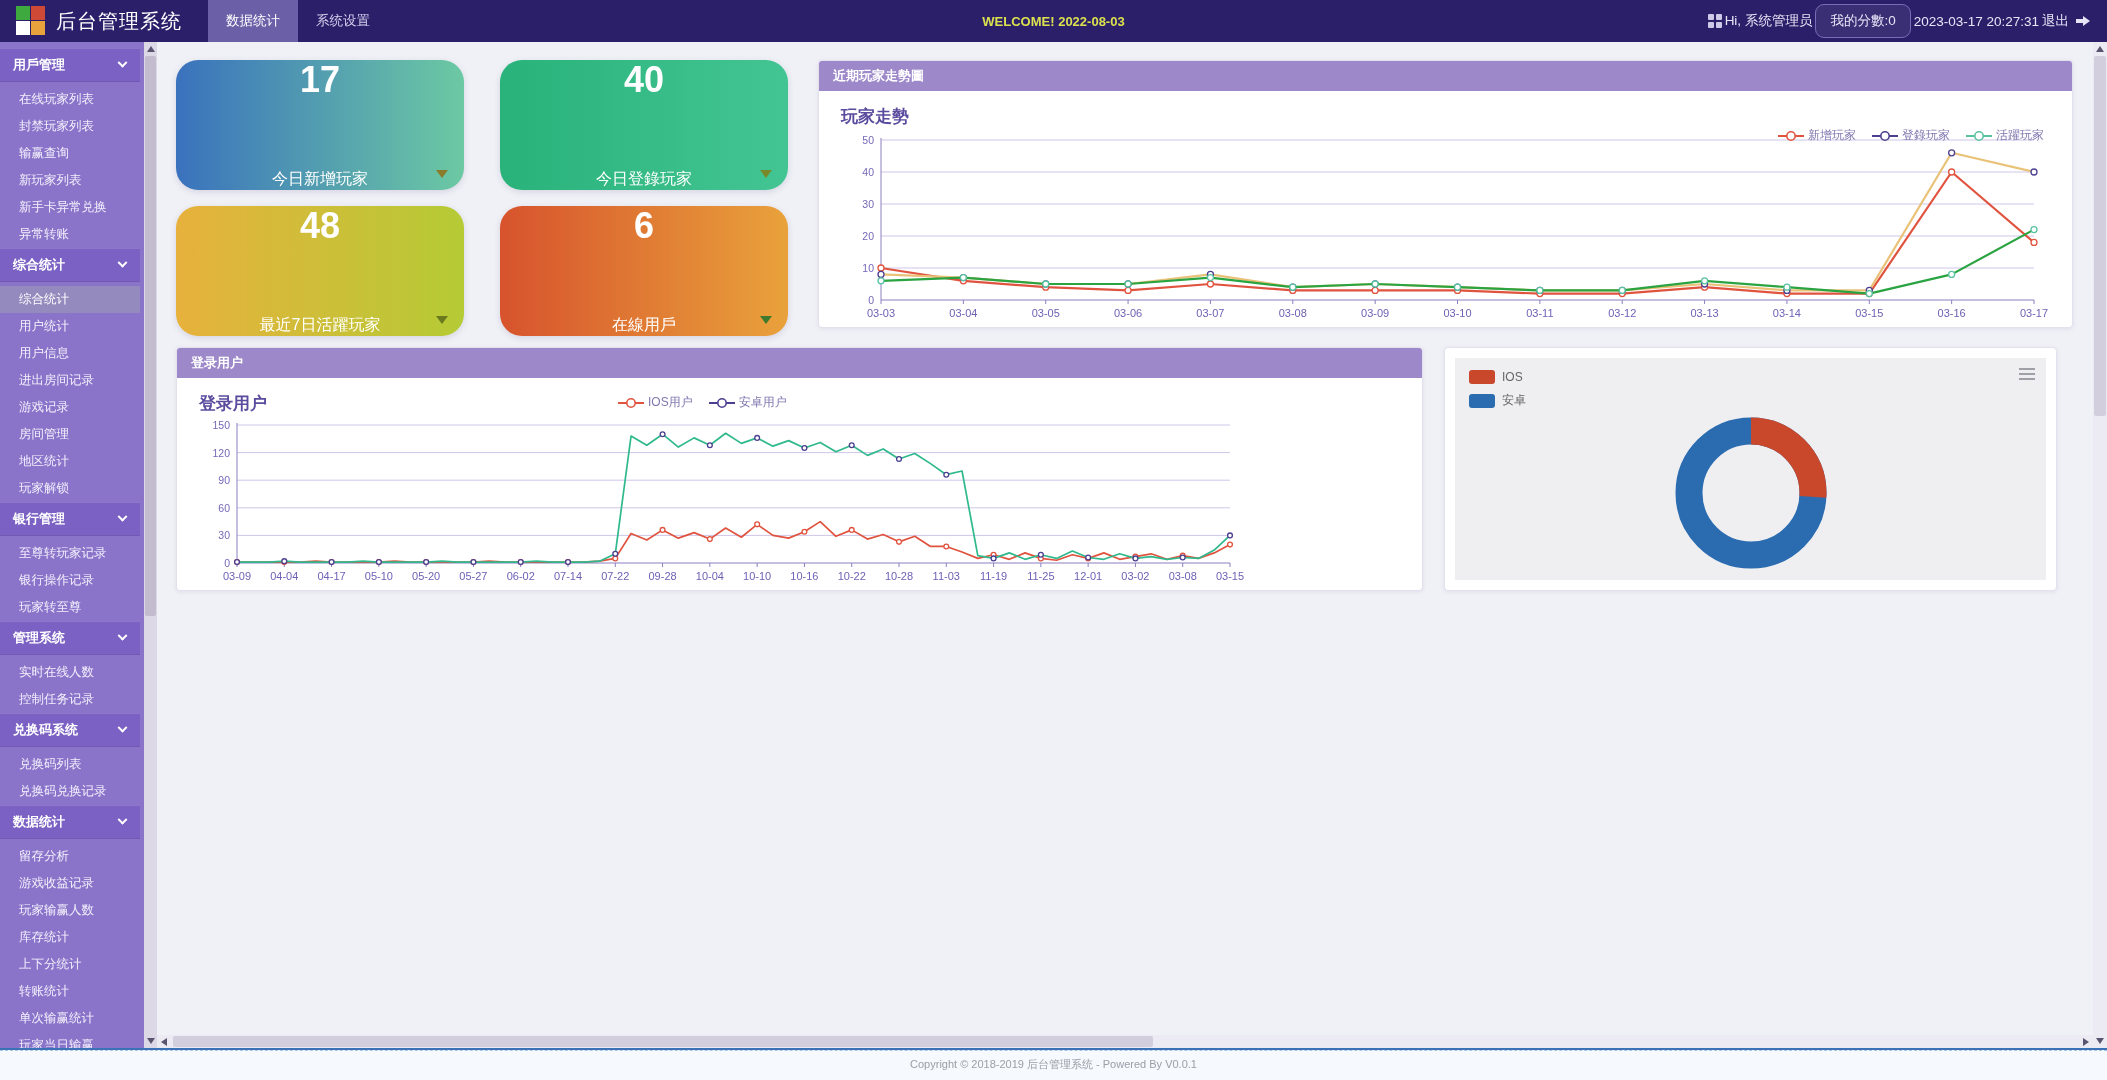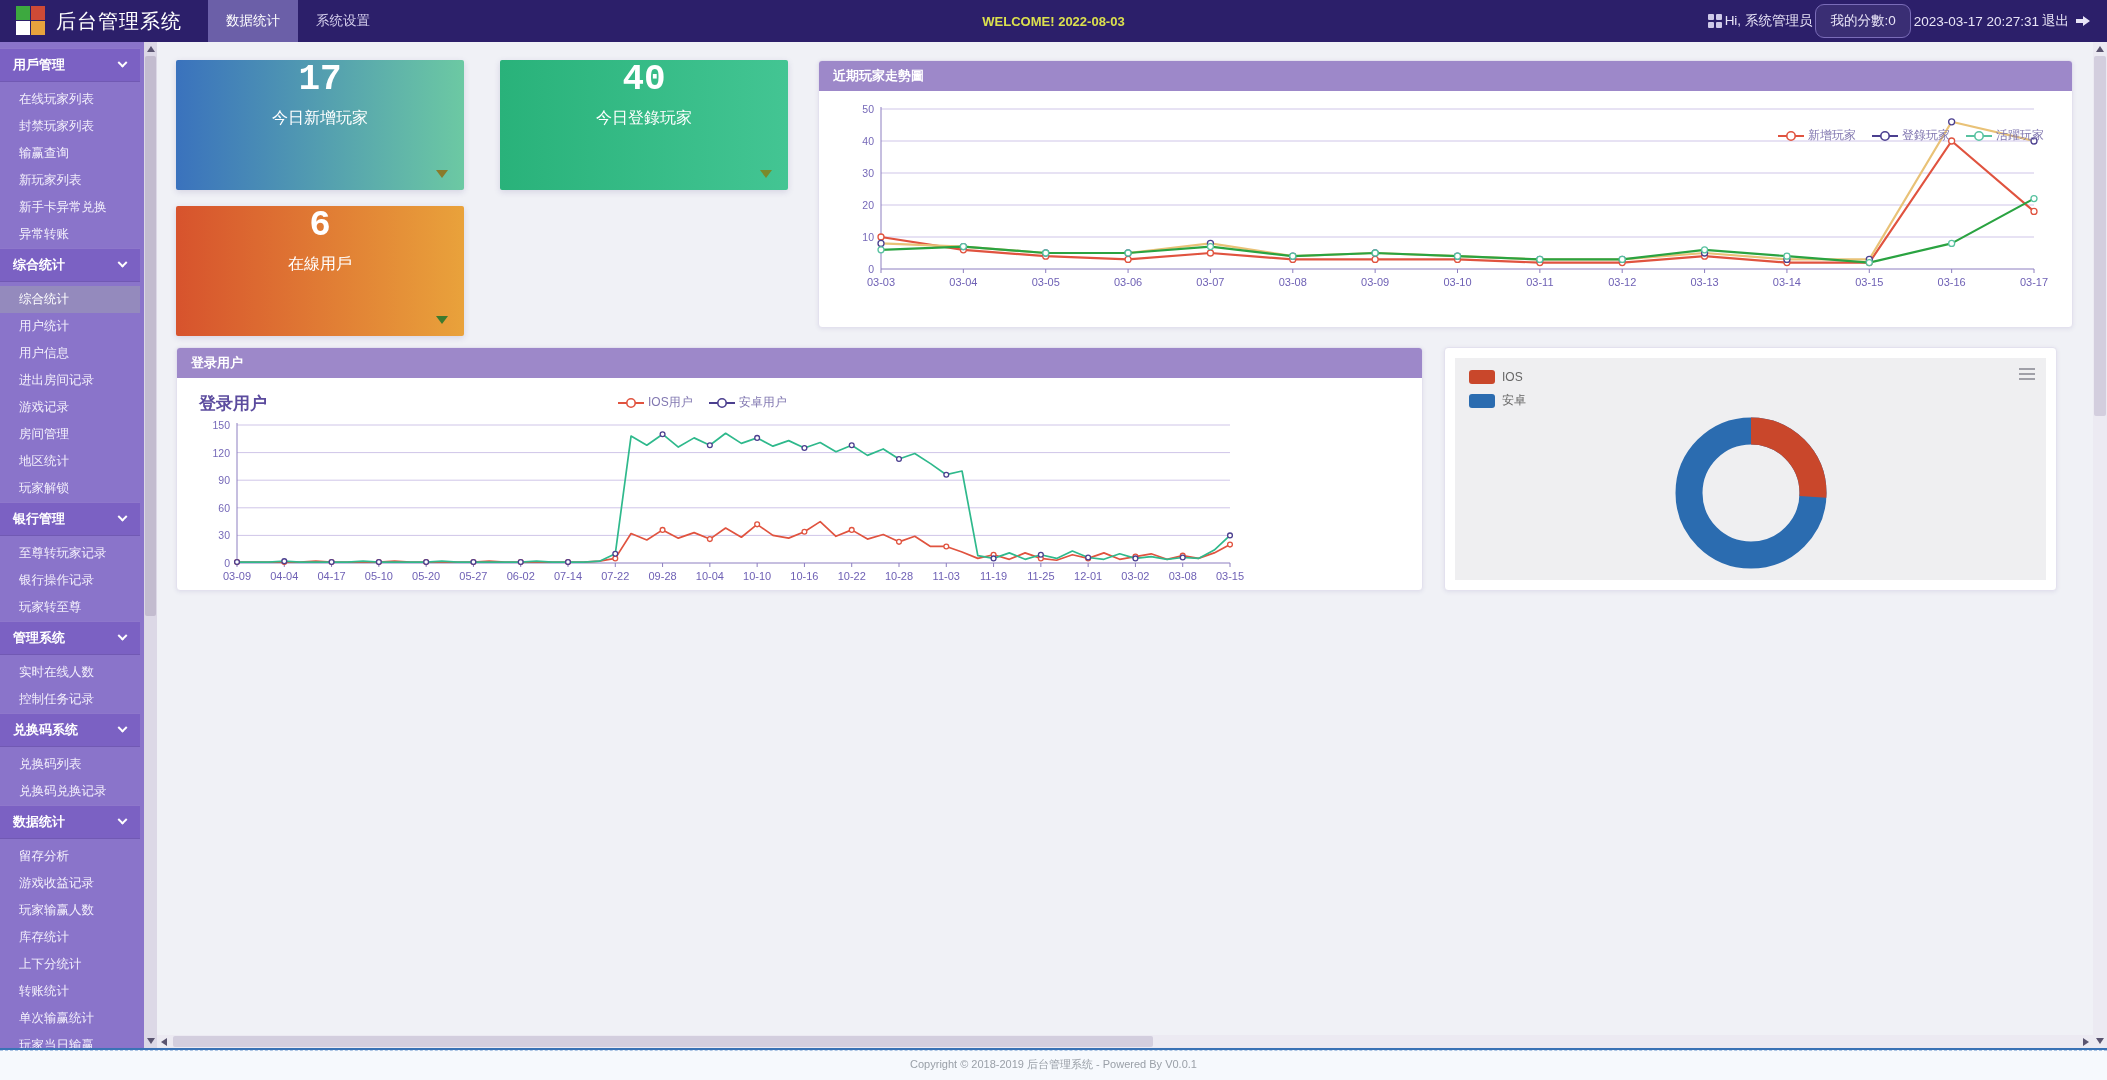--- a/index.html
+++ b/index.html
@@ -31,21 +31,21 @@
   .sb-scroll { position:absolute; right:0; top:0; width:13px; height:100%; background:#dcd8e6; }
   .sb-scroll .thumb { position:absolute; left:1px; width:11px; top:14px; height:560px; background:#c3bccf; border-radius:2px; }
   .arr { position:absolute; left:3px; width:0; height:0; border-left:4px solid transparent; border-right:4px solid transparent; cursor:pointer; }
   .arr.up { top:4px; border-bottom:6px solid #5a5470; }
   .arr.down { bottom:4px; border-top:6px solid #5a5470; }
 
   
   .main { position:absolute; left:157px; top:42px; width:1936px; height:1006px; background:#f0f1f6; }
 
   .cards { position:absolute; left:19px; top:18px; display:grid; grid-template-columns:288px 288px; grid-template-rows:130px 130px; column-gap:36px; row-gap:16px; }
-  .card { border-radius:2px; position:relative; color:#fff; display:flex; flex-direction:column; align-items:center; justify-content:flex-start; box-shadow:0 2px 6px rgba(60,50,120,.15);font-family:Liberation Mono, monospace; }
+  .card { border-radius:22px; position:relative; color:#fff; display:flex; flex-direction:column; align-items:center; justify-content:space-between; box-shadow:0 2px 6px rgba(60,50,120,.15); }
   .card .num { font-size:36px; font-weight:bold; line-height:1.1; }
   .card .lbl { font-size:16px; margin-top:8px; }
   .card .caret { position:absolute; right:16px; bottom:12px; width:0; height:0; border-left:6px solid transparent; border-right:6px solid transparent; cursor:pointer; }
 
   .panel { position:absolute; background:#fff; border:1px solid #e3e1ee; border-radius:4px; box-shadow:0 1px 4px rgba(80,70,140,.10); }
   .panel-head { height:30px; line-height:30px; background:#9d88c9; color:#fff; font-size:13px; font-weight:bold; padding:0 14px; border-radius:3px 3px 0 0; }
   .panel-body { position:relative; padding:8px 16px 4px 16px; }
   .chart-title { color:#5b4b9e; font-size:17px; font-weight:bold; margin:6px 0 2px 6px; }
   .legend { position:absolute; top:16px; display:flex; gap:16px; align-items:center; }
   .legend-item { display:flex; align-items:center; gap:4px; color:#8177b0; font-size:12px; cursor:pointer; }
@@ -184,30 +184,36 @@
       <div class="card" style="background: linear-gradient(to right, rgb(58, 114, 189), rgb(108, 201, 163));">
         <div class="num">17</div>
         <div class="lbl">今日新增玩家</div>
         <span class="caret" style="border-top: 8px solid rgb(138, 122, 42);"></span>
       </div>
       <div class="card" style="background: linear-gradient(to right, rgb(41, 178, 122), rgb(67, 197, 147));">
         <div class="num">40</div>
         <div class="lbl">今日登錄玩家</div>
         <span class="caret" style="border-top: 8px solid rgb(122, 138, 42);"></span>
       </div>
+      <div class="card" style="background: linear-gradient(to right, rgb(231, 177, 60), rgb(181, 203, 53));">
+        <div class="num">48</div>
+        <div class="lbl">最近7日活躍玩家</div>
+        <span class="caret" style="border-top: 8px solid rgb(107, 122, 30);"></span>
+      </div>
       <div class="card" style="background: linear-gradient(to right, rgb(215, 83, 45), rgb(233, 162, 59));">
         <div class="num">6</div>
         <div class="lbl">在線用戶</div>
         <span class="caret" style="border-top: 8px solid rgb(62, 122, 46);"></span>
       </div>
     </div>
 
   <section class="panel" id="trendPanel">
     <div class="panel-head">近期玩家走勢圖</div>
     <div class="panel-body">
+      <div class="chart-title">玩家走勢</div>
       <div class="legend" id="trendLegend">
           <span class="legend-item">
             <svg width="26" height="12">
               <line x1="0" y1="6" x2="26" y2="6" stroke="#e0533f" stroke-width="2"></line>
               <circle cx="13" cy="6" r="4.2" fill="#fff" stroke="#e0533f" stroke-width="1.6"></circle>
             </svg>
             <span>新增玩家</span>
           </span>
           <span class="legend-item">
             <svg width="26" height="12">

